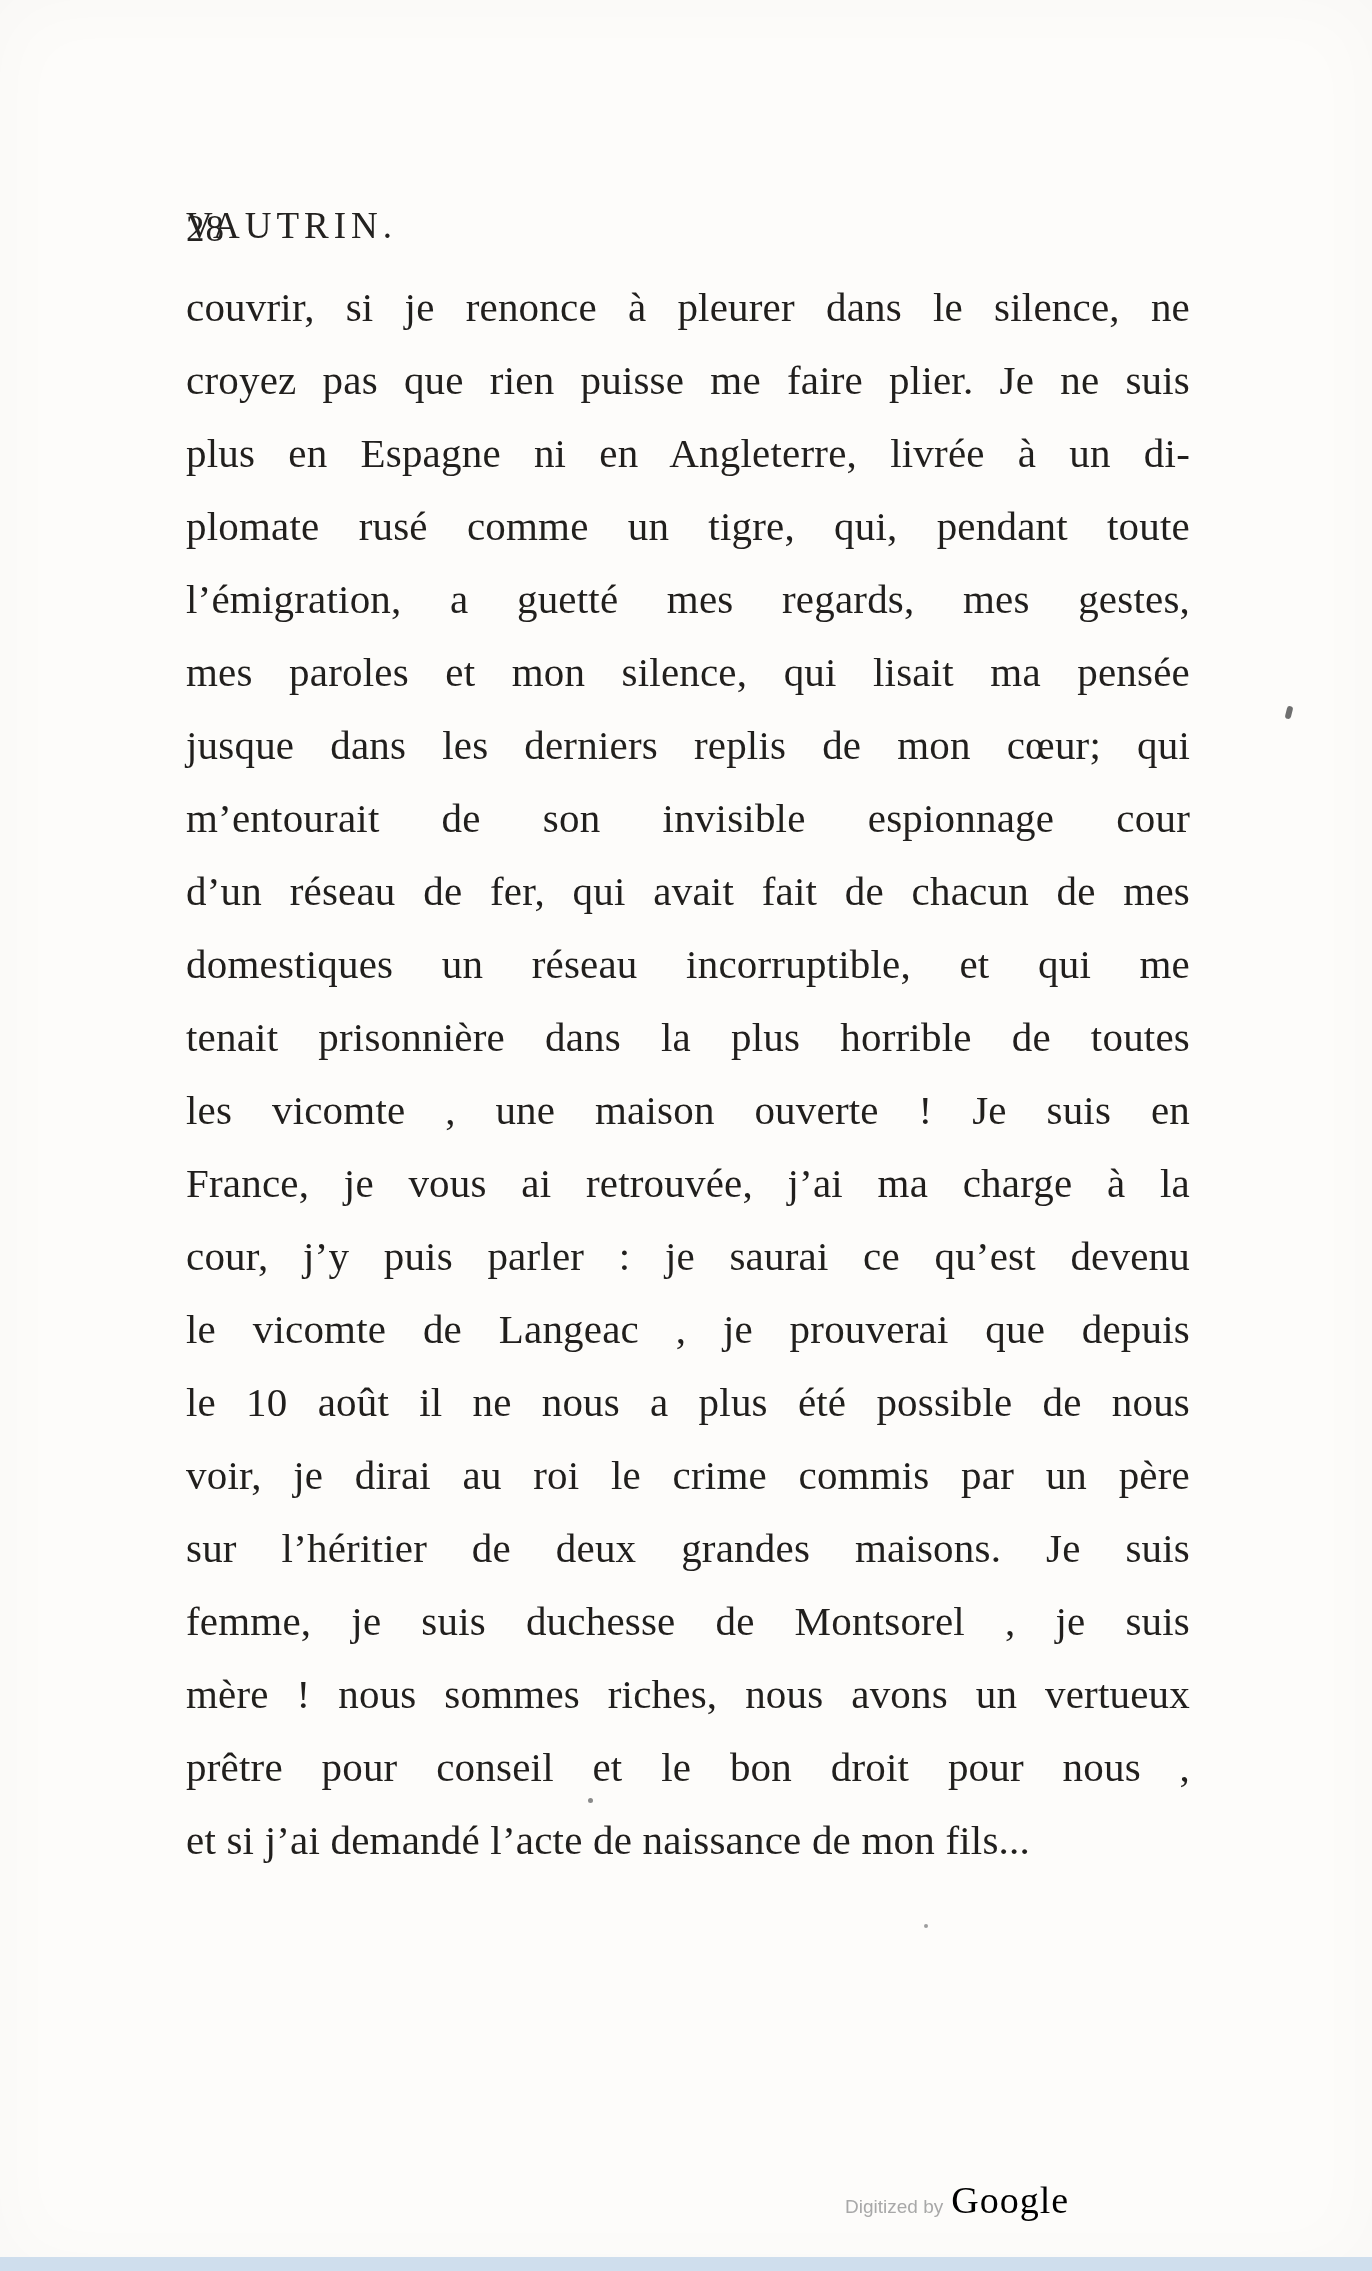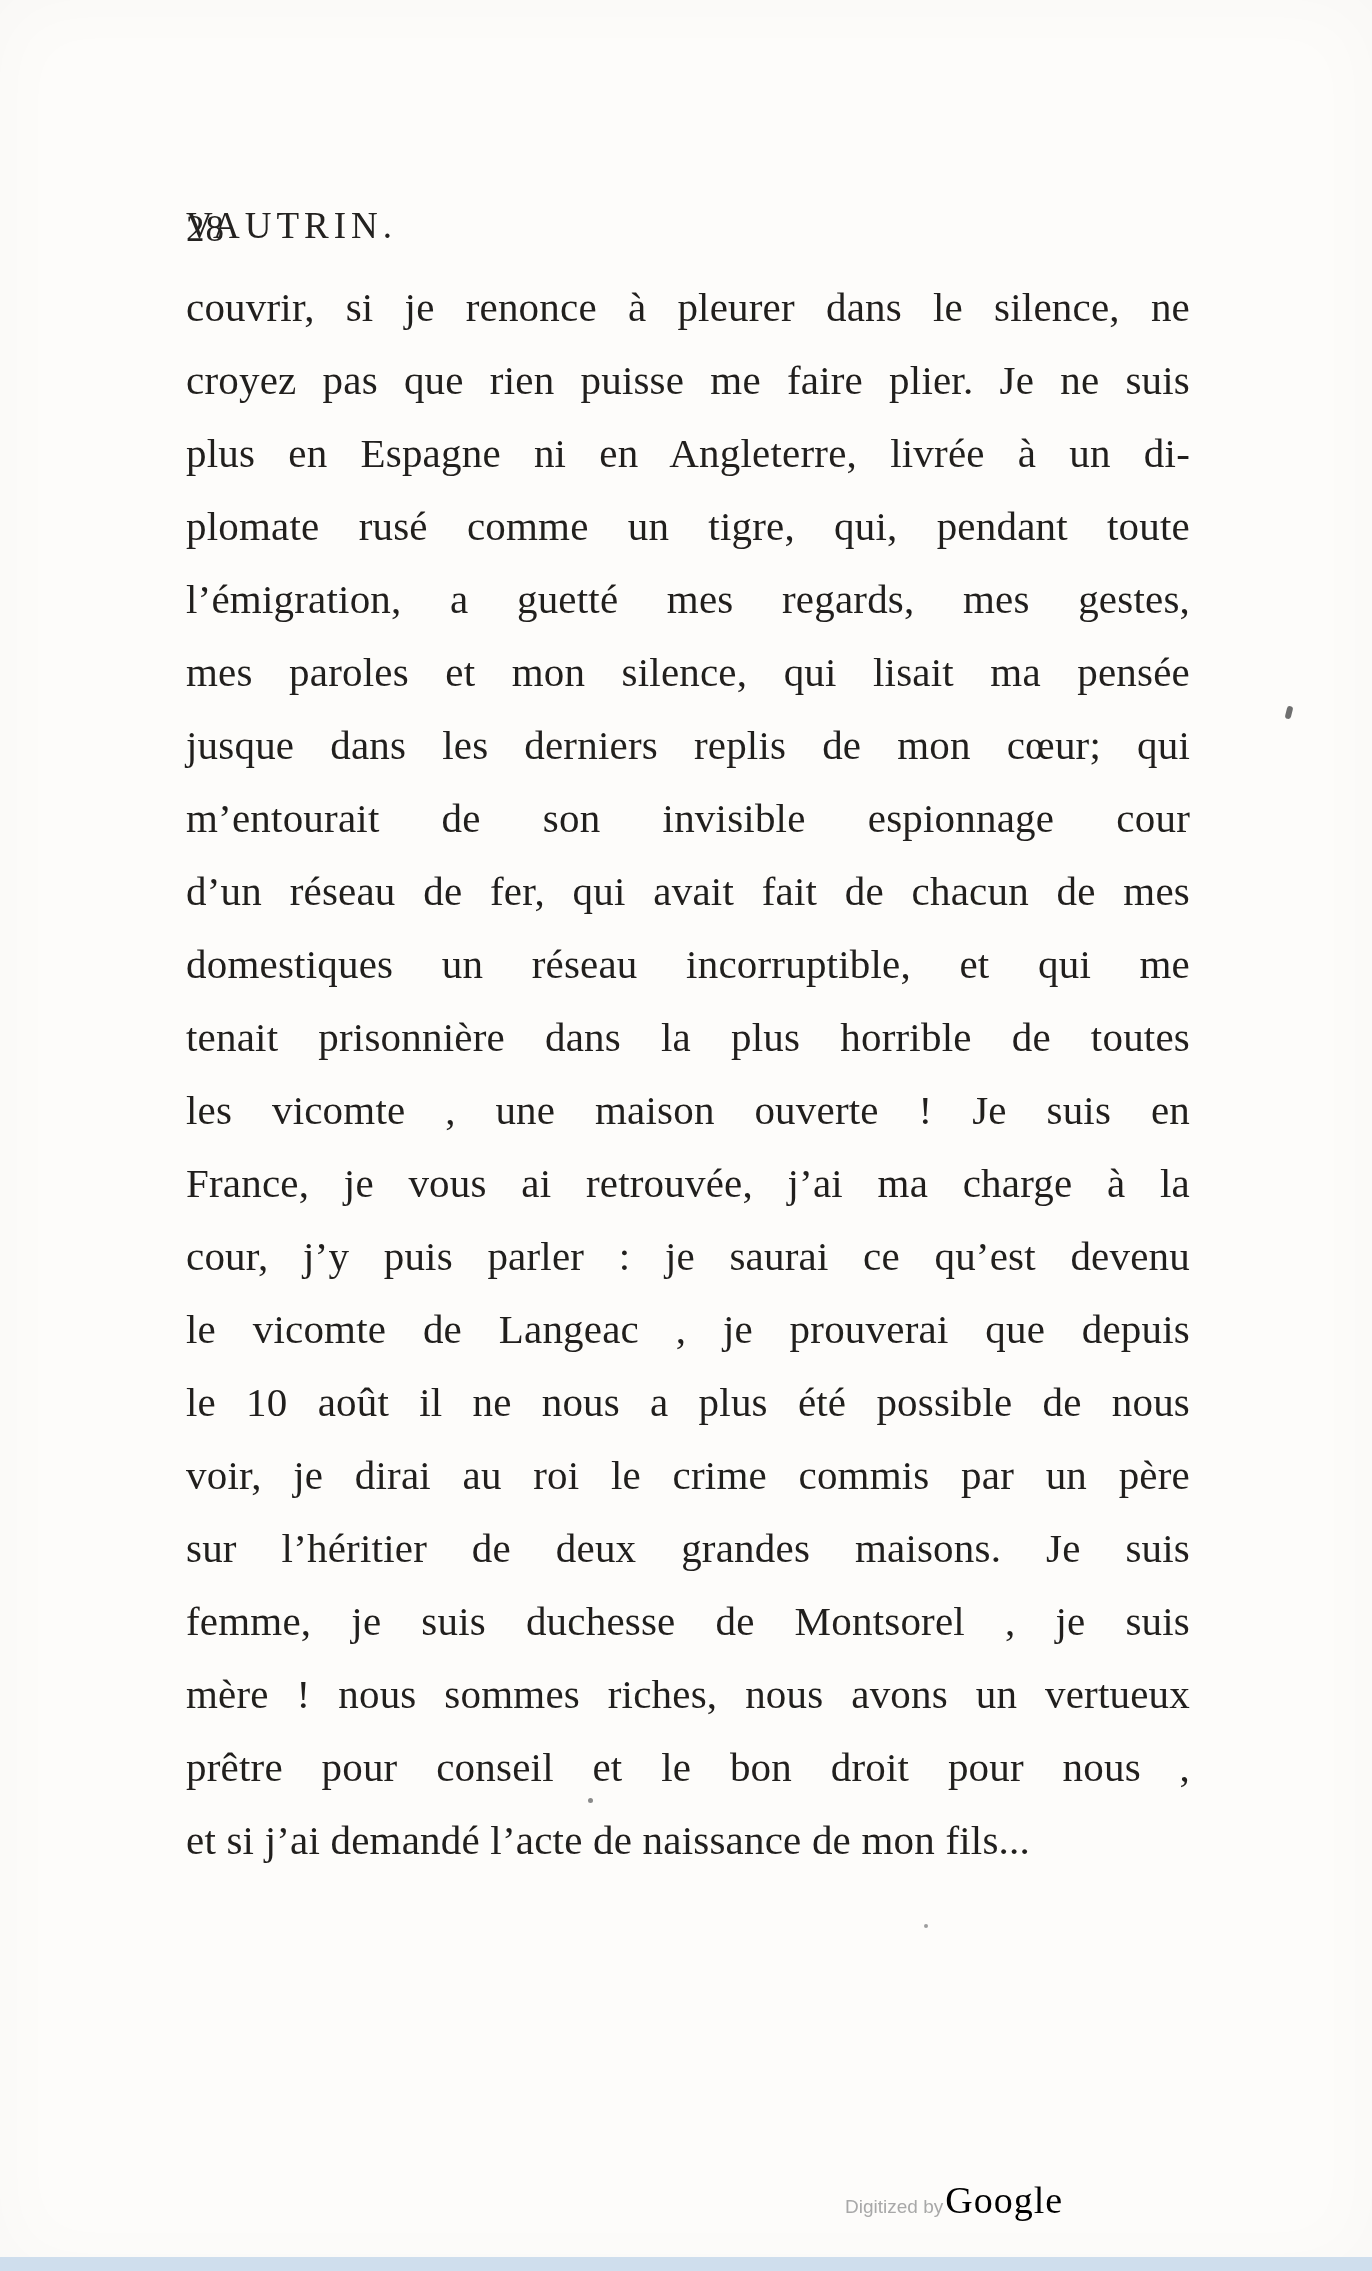--- a/index.html
+++ b/index.html
@@ -95,21 +95,21 @@
     border-radius: 50%;
   }
 
   
   .watermark {
     position: absolute;
     left: 845px;
     top: 2178px;
     display: flex;
     align-items: baseline;
-    gap: 2px;
+    gap: 8px;
   }
   .digitized-label {
     font-family: "Liberation Sans", sans-serif;
     font-size: 19px;
     color: #a8a8a8;
   }
   .google-logo {
     font-family: "Liberation Serif", serif;
     font-size: 38px;
     color: #000000;

